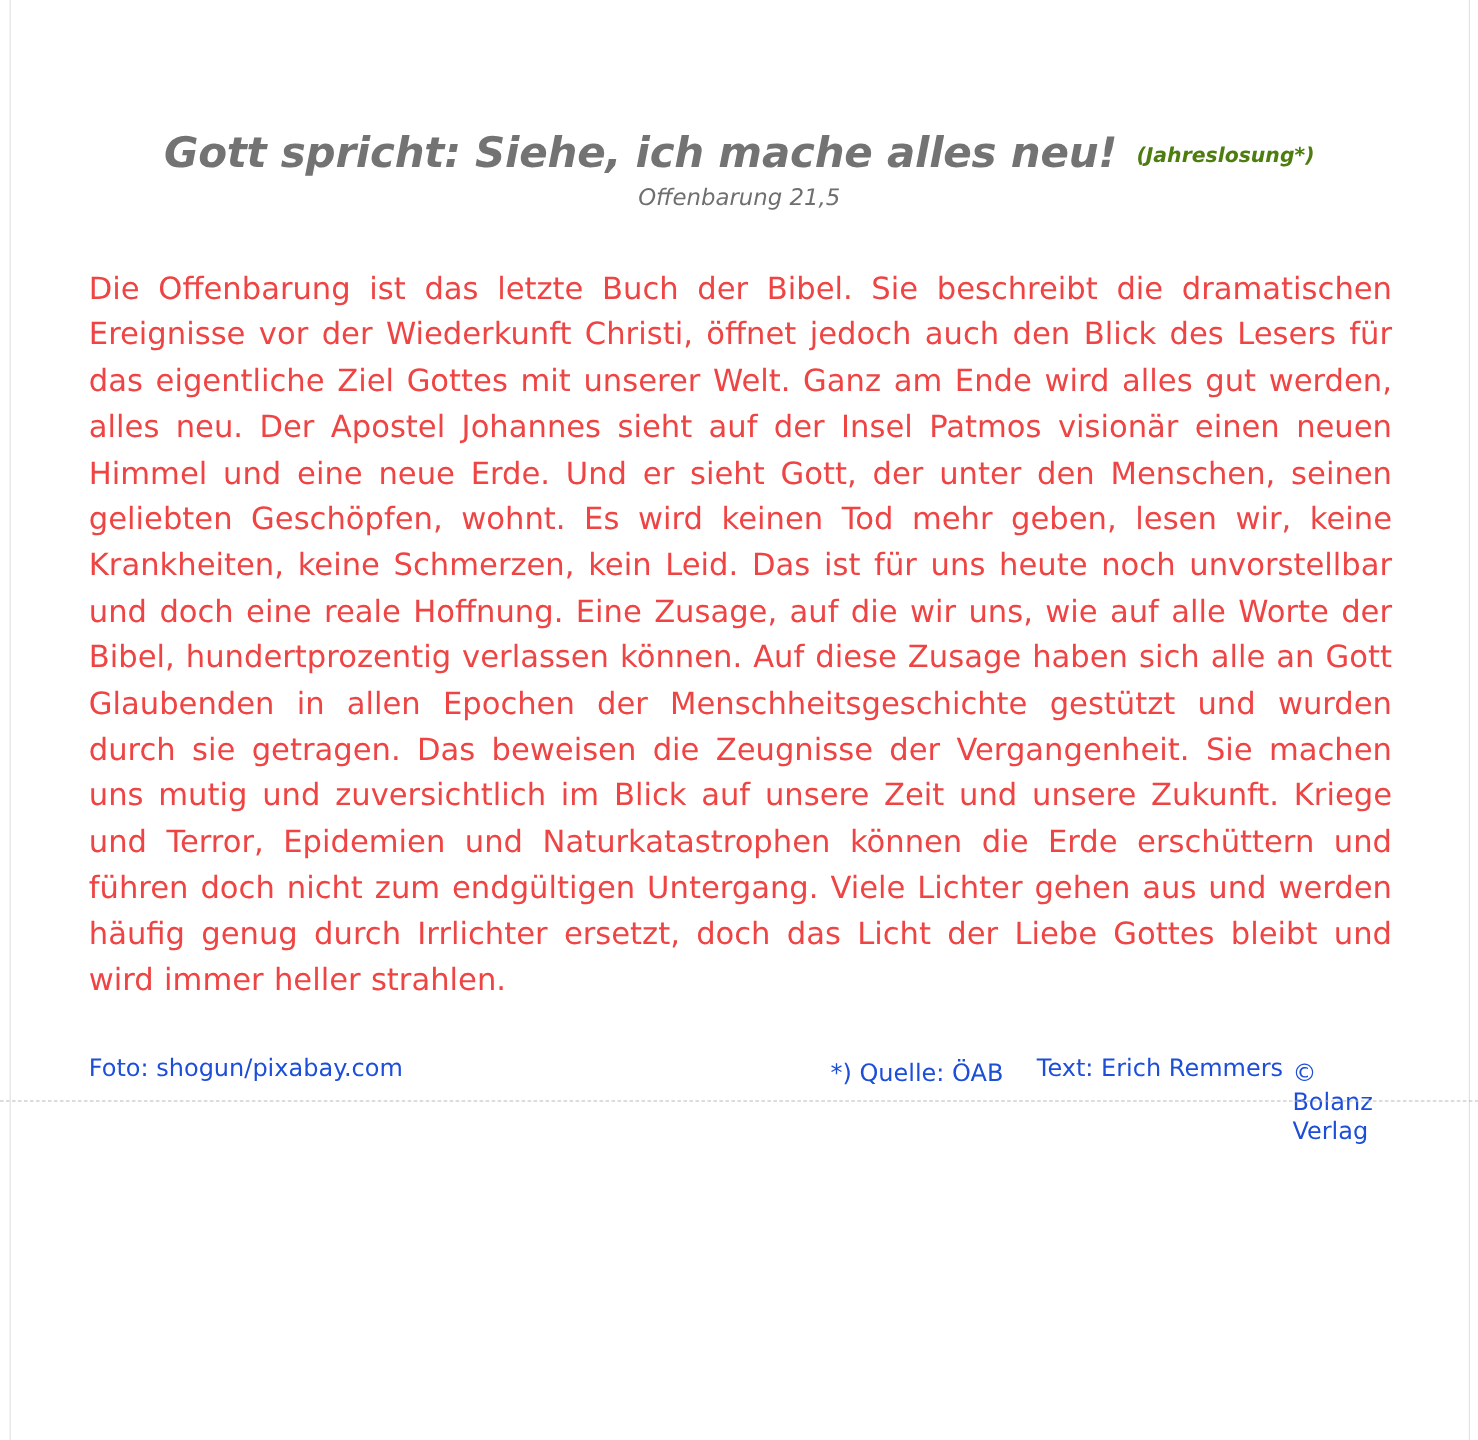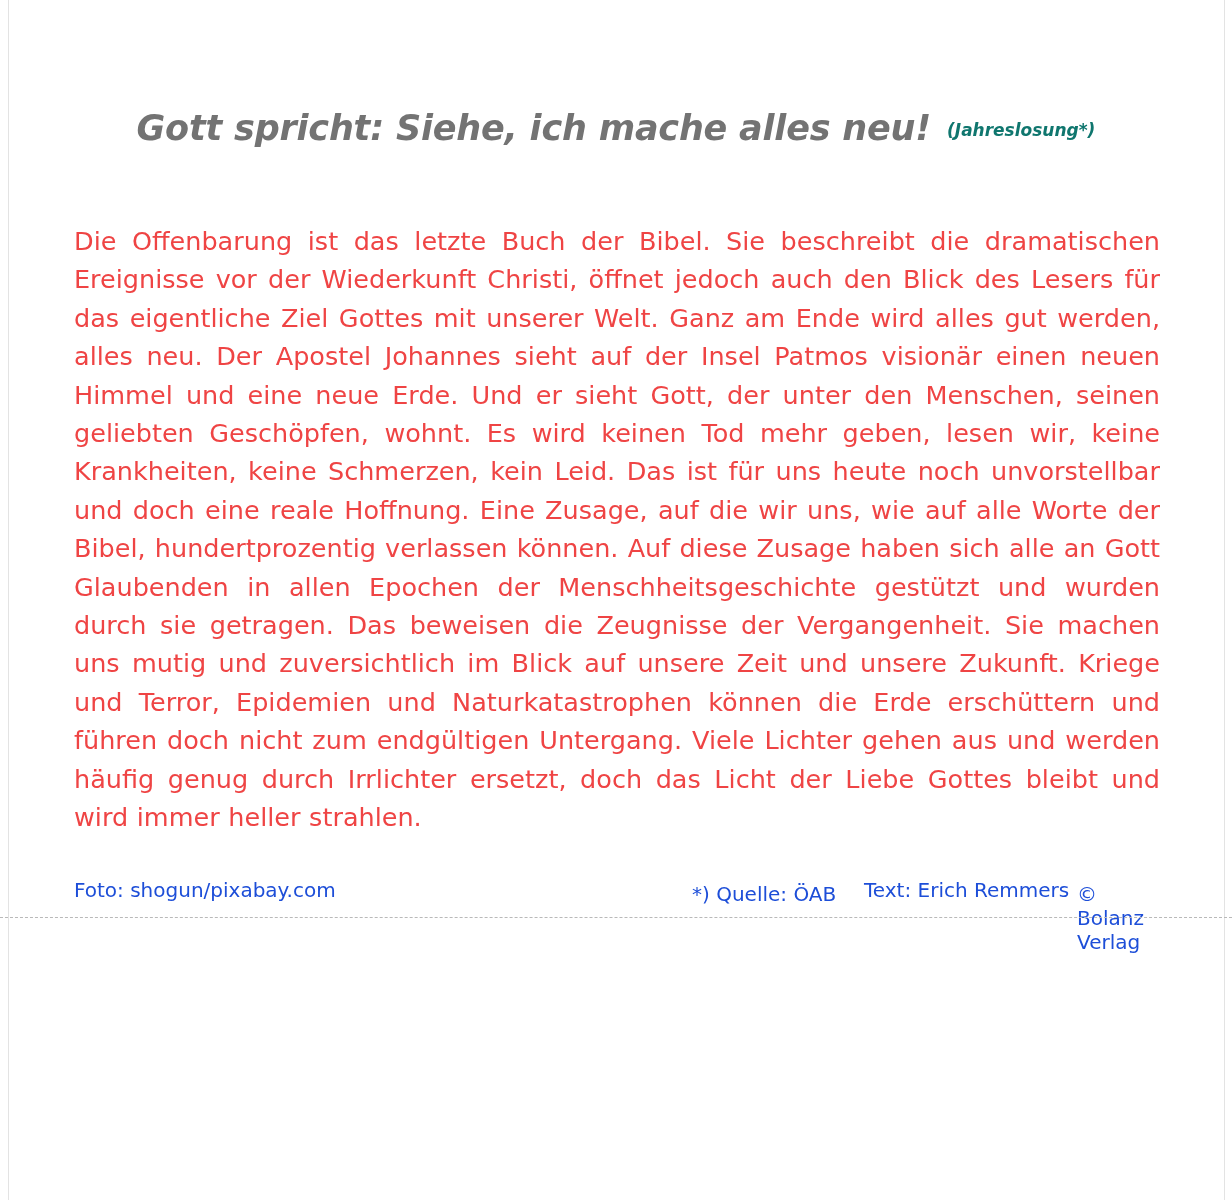--- a/index.html
+++ b/index.html
@@ -58,21 +58,21 @@
     font-weight: 600;
     font-size: 35px;
     color: #737373;
     letter-spacing: -0.2px;
   }
   .headline-note {
     font-family: "DejaVu Sans", sans-serif;
     font-style: italic;
     font-weight: 600;
     font-size: 17px;
-    color: #0f766e;
+    color: #4d7c0f;
     margin-left: 16px;
     vertical-align: 4px;
   }
   .subheadline {
     margin-top: 6px;
     font-family: "DejaVu Sans", sans-serif;
     font-style: italic;
     font-size: 19px;
     color: #6f6f6f;
   }
@@ -136,20 +136,21 @@
 
 <div class="page">
 
   <div class="frame-left"></div>
   <div class="frame-right"></div>
 
   <div class="headline-block">
     <div class="headline-row">
       <span class="headline">Gott spricht: Siehe, ich mache alles neu!</span><span class="headline-note">(Jahreslosung*)</span>
     </div>
+    <div class="subheadline">Offenbarung 21,5</div>
   </div>
 
   <div class="body-text">Die Offenbarung ist das letzte Buch der Bibel. Sie beschreibt die dramatischen Ereignisse vor der Wiederkunft Christi, öffnet jedoch auch den Blick des Lesers für das eigentliche Ziel Gottes mit unserer Welt. Ganz am Ende wird alles gut werden, alles neu. Der Apostel Johannes sieht auf der Insel Patmos visionär einen neuen Himmel und eine neue Erde. Und er sieht Gott, der unter den Menschen, seinen geliebten Geschöpfen, wohnt. Es wird keinen Tod mehr geben, lesen wir, keine Krankheiten, keine Schmerzen, kein Leid. Das ist für uns heute noch unvorstellbar und doch eine reale Hoffnung. Eine Zusage, auf die wir uns, wie auf alle Worte der Bibel, hundertprozentig verlassen können. Auf diese Zusage haben sich alle an Gott Glaubenden in allen Epochen der Menschheitsgeschichte gestützt und wurden durch sie getragen. Das beweisen die Zeugnisse der Vergangenheit. Sie machen uns mutig und zuversichtlich im Blick auf unsere Zeit und unsere Zukunft. Kriege und Terror, Epidemien und Naturkatastrophen können die Erde erschüttern und führen doch nicht zum endgültigen Untergang. Viele Lichter gehen aus und werden häufig genug durch Irrlichter ersetzt, doch das Licht der Liebe Gottes bleibt und wird immer heller strahlen.</div>
 
   <div class="credits">
     <span class="credit-photo">Foto: shogun/pixabay.com</span>
     <span class="credit-source">*) Quelle: ÖAB</span>
     <span class="credit-text">Text: Erich Remmers</span>
     <span class="credit-publisher">© Bolanz Verlag</span>
   </div>

